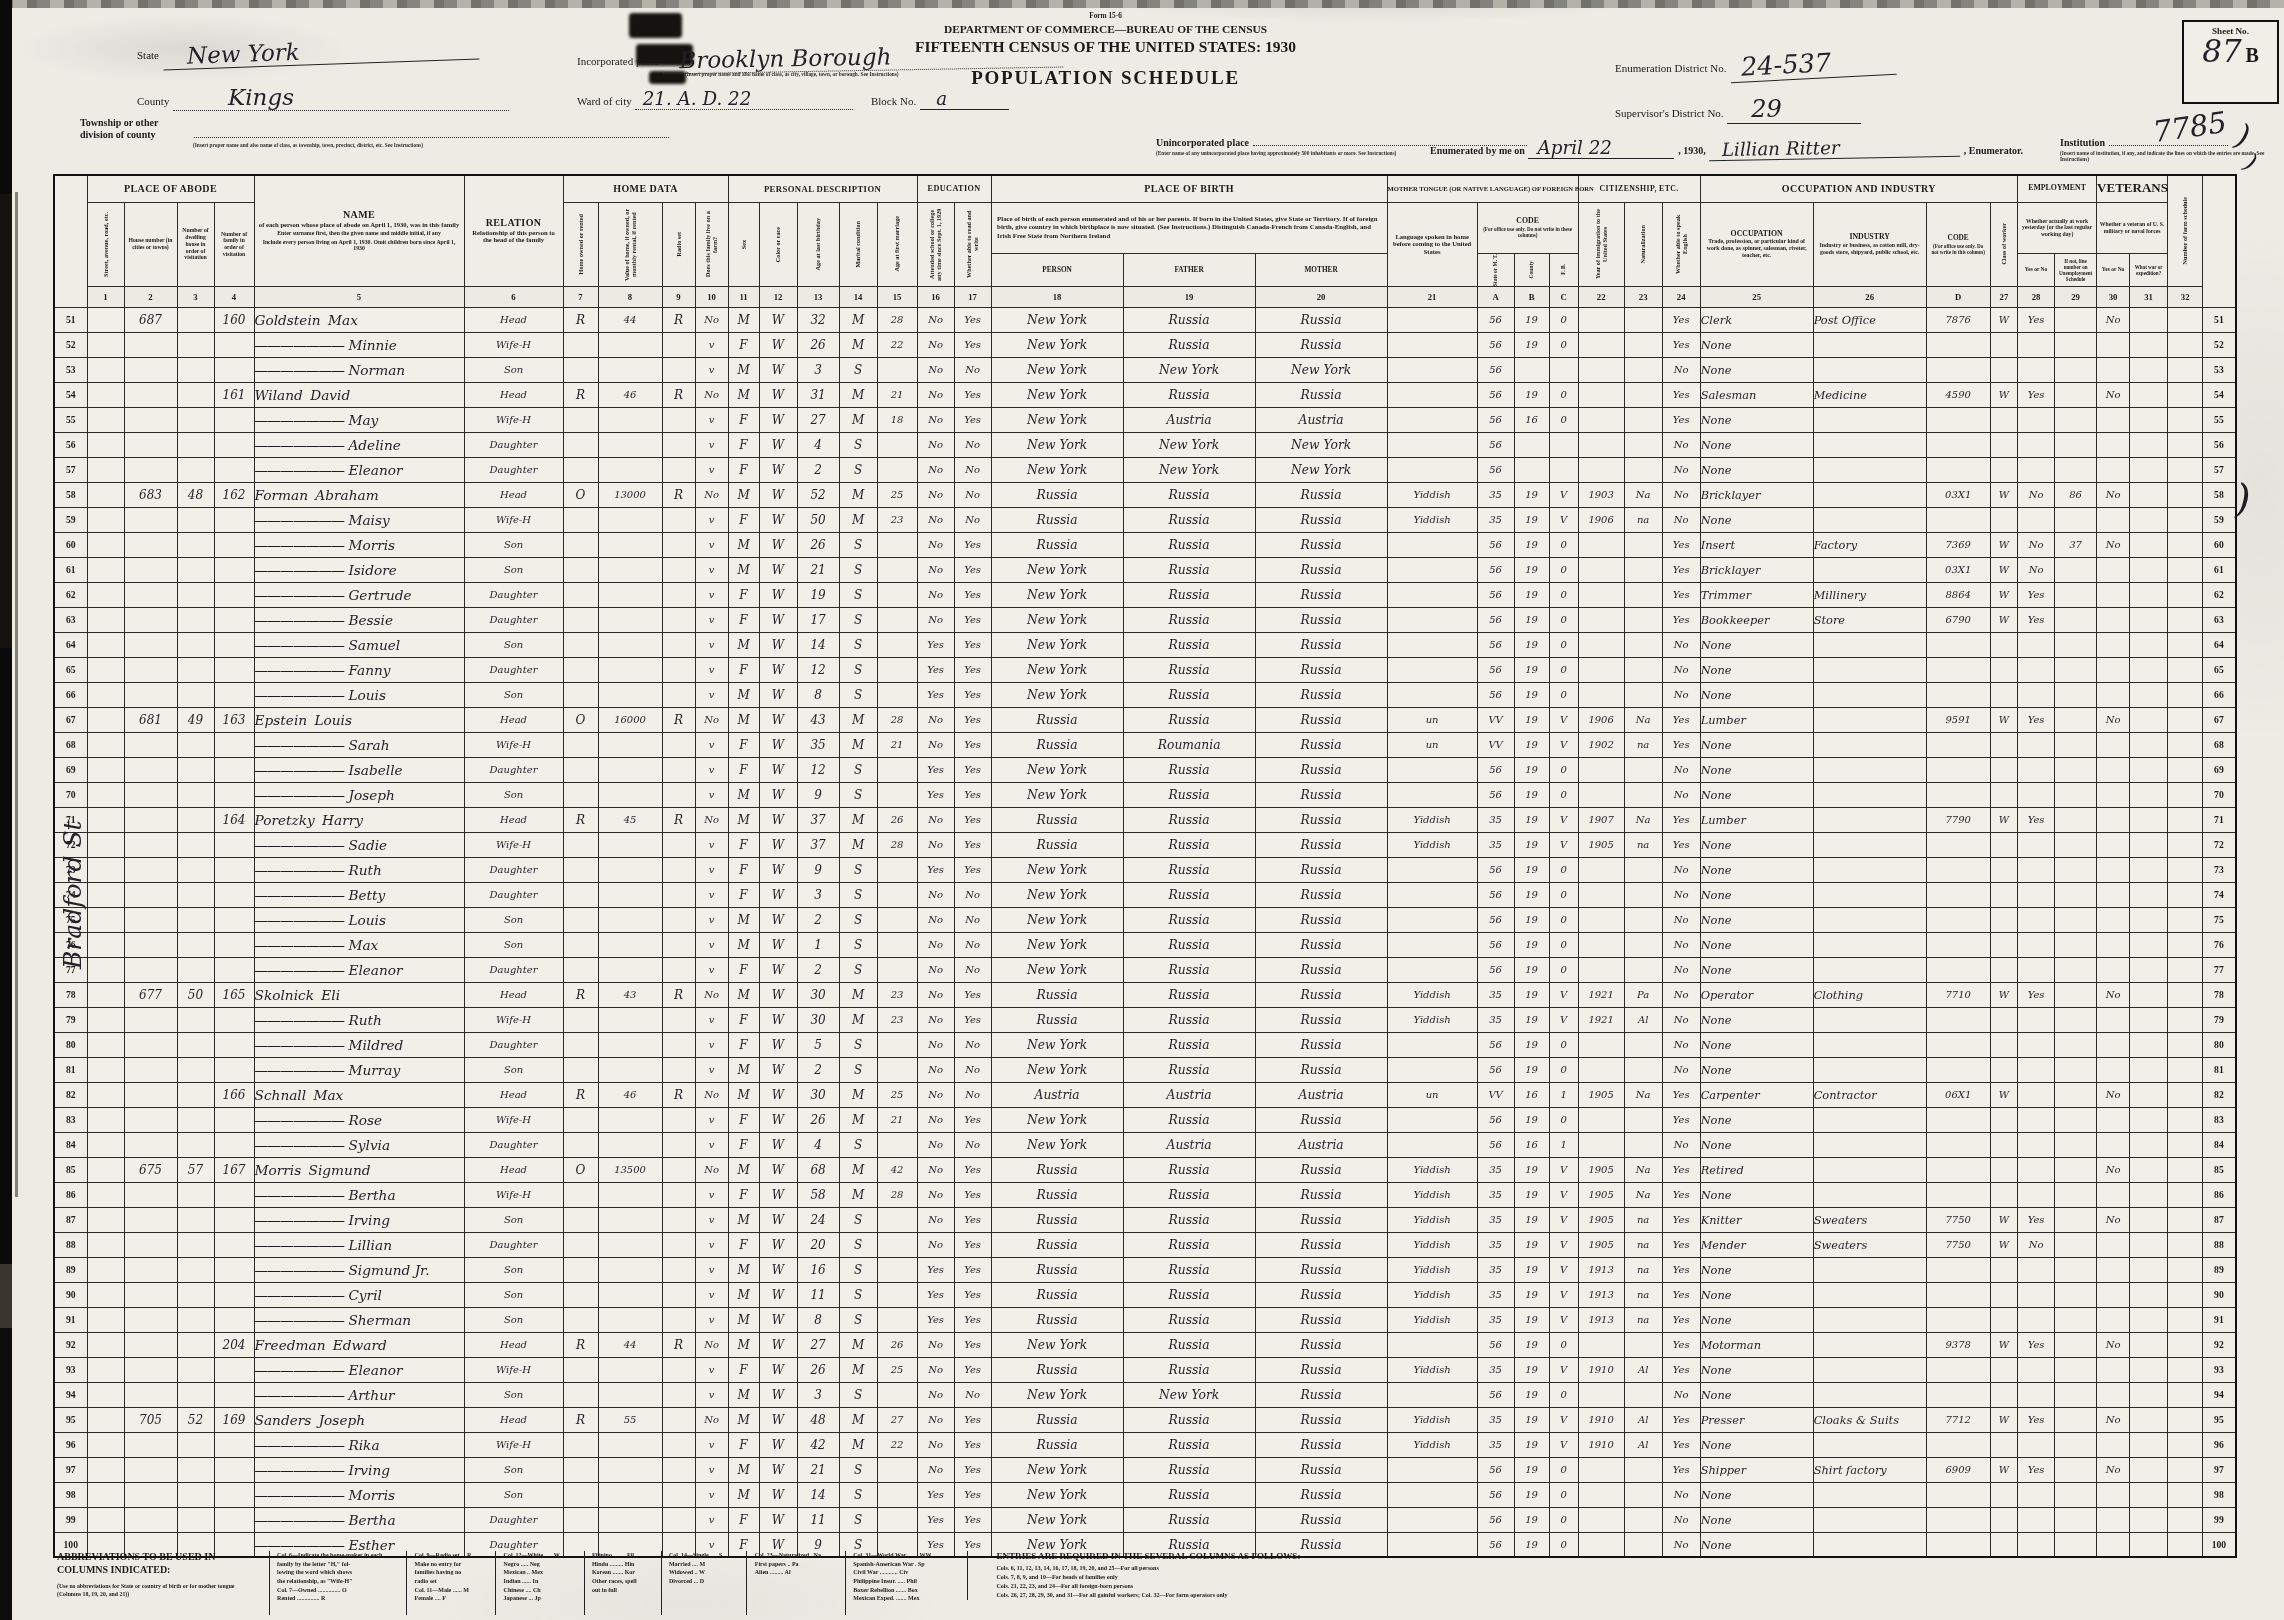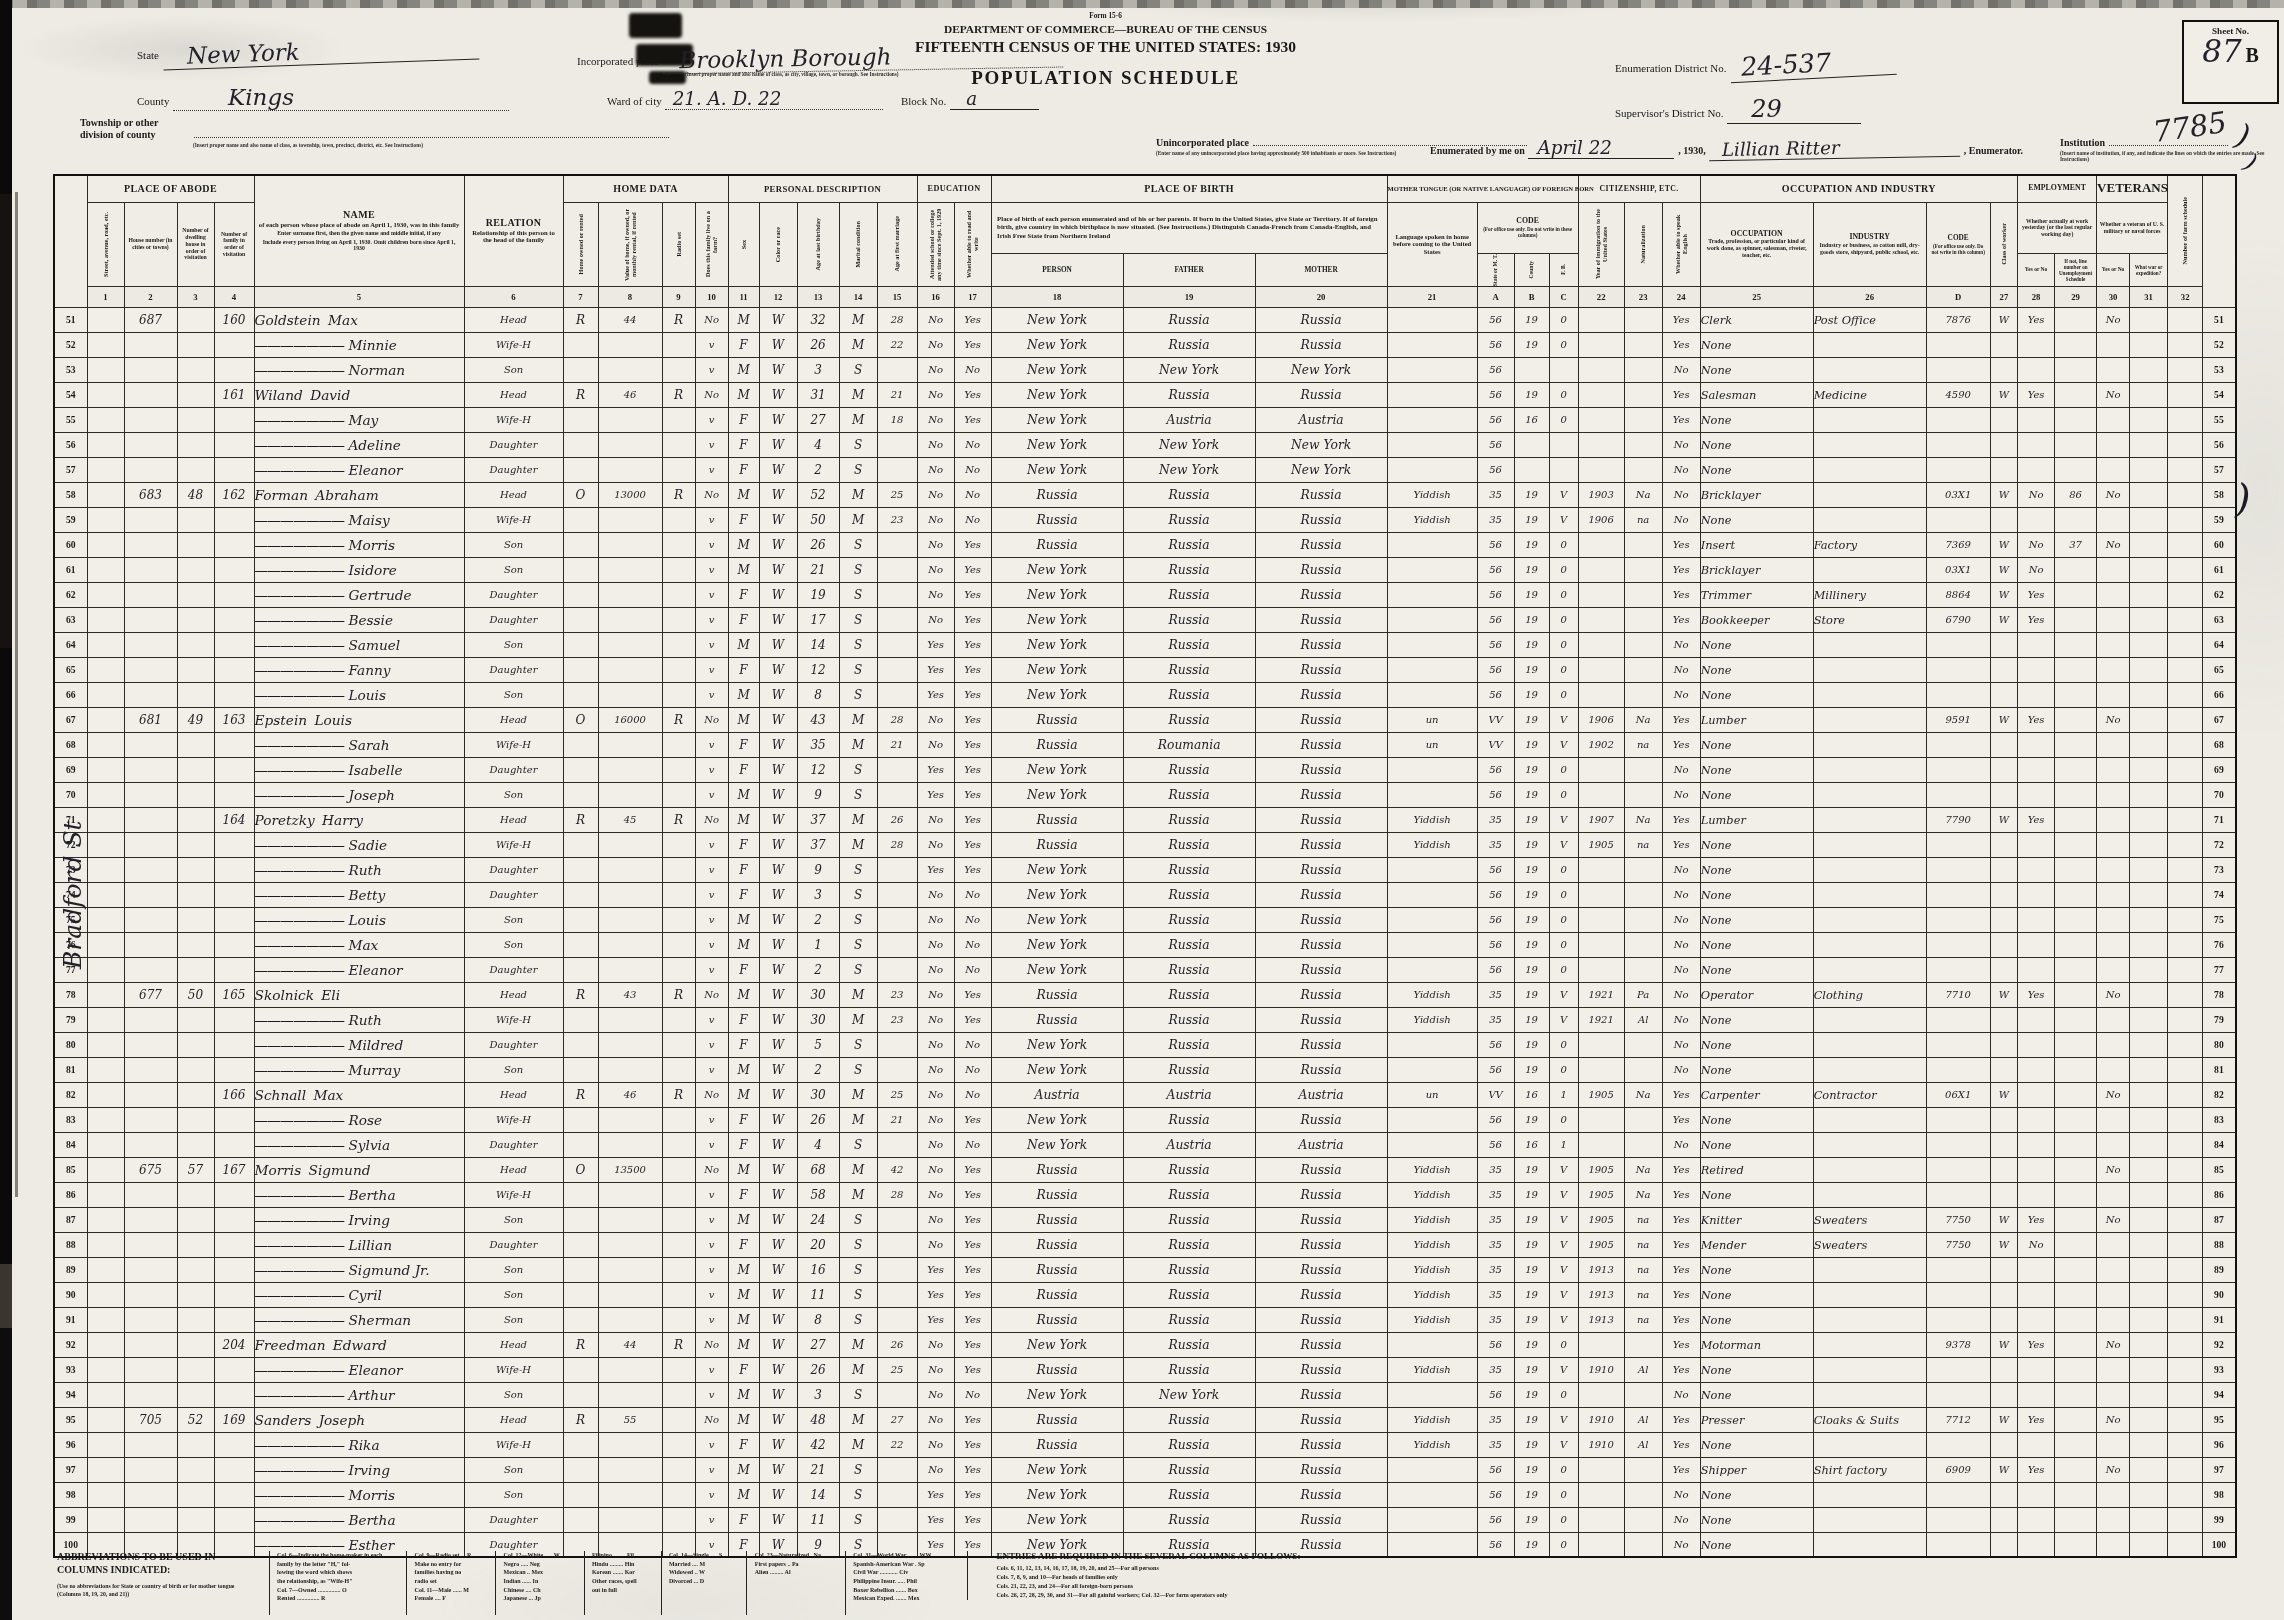--- a/index.html
+++ b/index.html
@@ -111,21 +111,21 @@
     <span class="lbl-sm" style="display:inline-block;width:110px;line-height:1.2;white-space:normal;">Township or other division of county</span>
     <span class="dotline" style="display:inline-block;width:475px;height:12.8px;"></span>
     <div class="note" style="margin-left:113px;">(Insert proper name and also name of class, as township, town, precinct, district, etc.   See Instructions)</div>
   </div>
 
   <div class="p" style="left:577px;top:44px;">
     <span class="lbl">Incorporated place</span>
     <span class="hand hand-lg dotline" style="display:inline-block;width:384px;padding-left:16.4px;transform:rotate(-1deg);">Brooklyn  Borough</span>
     <div class="note" style="margin-left:108px;">(Insert proper name and also name of class, as city, village, town, or borough.   See Instructions)</div>
   </div>
-  <div class="p" style="left:607px;top:88px;">
+  <div class="p" style="left:577px;top:88px;">
     <span class="lbl">Ward of city</span>
     <span class="hand hand-md dotline" style="display:inline-block;width:210px;padding-left:7.3px;">21. A. D. 22</span>
     <span class="lbl" style="margin-left:14.6px;">Block No.</span>
     <span class="hand hand-md uline" style="display:inline-block;width:73px;padding-left:16.4px;">a</span>
   </div>
 
   <div class="p" style="left:1156px;top:133px;">
     <span class="lbl-sm">Unincorporated place</span>
     <span class="dotline" style="display:inline-block;width:274px;height:11px;"></span>
     <div class="note">(Enter name of any unincorporated place having approximately 500 inhabitants or more.   See Instructions)</div>

